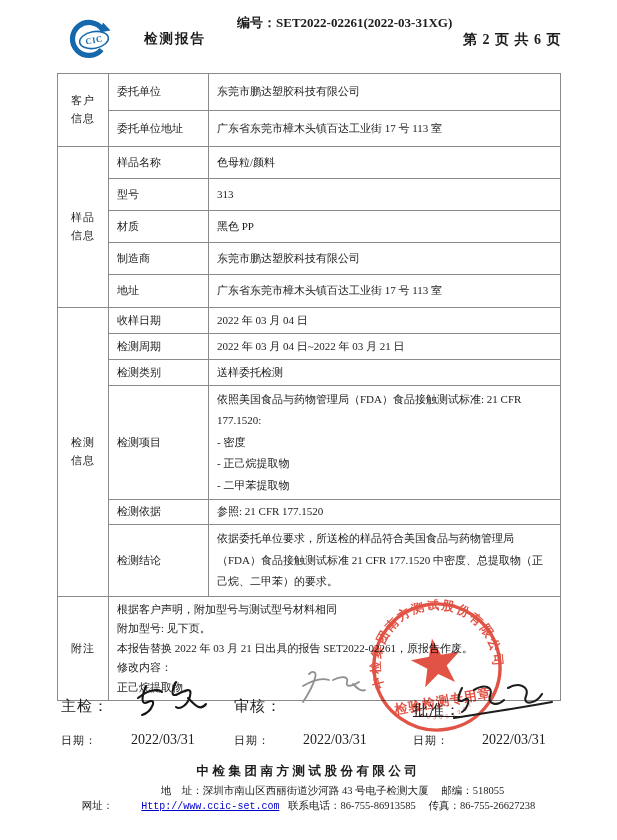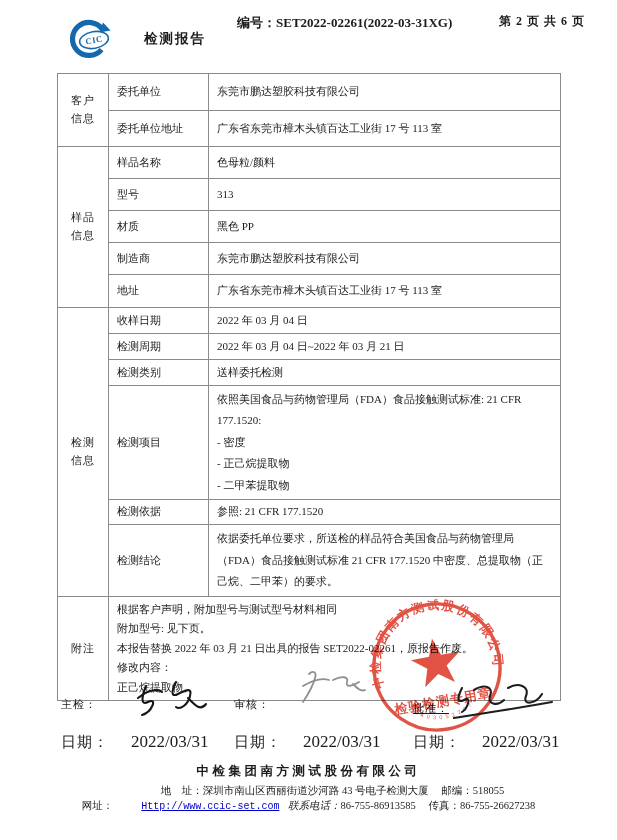--- a/index.html
+++ b/index.html
@@ -3,37 +3,37 @@
 <meta charset="utf-8">
 <style>
   html,body{margin:0;padding:0;background:#ffffff;}
   body{width:617px;height:840px;position:relative;overflow:hidden;
        font-family:"Liberation Serif","DejaVu Serif",serif;color:#1c1c1c;}
   .abs{position:absolute;}
 
   
   .hdr-title{left:144px;top:30px;font-size:13.5px;font-weight:bold;letter-spacing:2px;}
   .hdr-no{left:237px;top:14px;font-size:13px;font-weight:bold;text-align:center;}
-  .hdr-page{left:463px;top:13px;font-size:12px;font-weight:bold;letter-spacing:1px;margin-left:36px;}
+  .hdr-page{left:463px;top:31px;font-size:14px;font-weight:bold;letter-spacing:1px;}
 
   
   table.report{border-collapse:collapse;position:absolute;left:57px;top:73px;
                width:503px;table-layout:fixed;}
   table.report td{border:1px solid #8a8a8a;font-size:11px;vertical-align:middle;
                   padding:3px 8px;line-height:1.6;}
   td.sec{text-align:center;padding:3px 4px;word-break:break-all;line-height:2.2;letter-spacing:1px;}
   td.lbl{padding-left:10px;}
   td.val{padding-left:10px;}
   .multiline div{line-height:1.95;}
   .notes div{line-height:1.78;}
 
   
-  .sig-label{font-size:11px;letter-spacing:1px;}
-  .date-label{font-size:15px;letter-spacing:1px;}
-  .date-val{font-size:17px;font-family:Liberation Serif, serif;}
+  .sig-label{font-size:15px;letter-spacing:1px;}
+  .date-label{font-size:11px;letter-spacing:1px;}
+  .date-val{font-size:14px;font-family:Liberation Serif, serif;}
 
   
   .stamp{left:370px;top:600px;width:134px;height:134px;transform:rotate(-10deg);
          opacity:.88;mix-blend-mode:multiply;z-index:5;}
   .sig3{z-index:6;}
 
   
   .foot{width:617px;text-align:center;}
   .foot-company{top:763px;font-size:12.5px;font-weight:bold;letter-spacing:3.5px;}
   .foot-line{font-size:10.5px;}
@@ -199,15 +199,15 @@
   </svg>
 </div>
 
 <div class="abs foot foot-company">中检集团南方测试股份有限公司</div>
 <div class="abs foot foot-line foot-addr">
   <span>地　址：</span><span>深圳市南山区西丽街道沙河路 43 号电子检测大厦</span>
   <span style="margin-left:10px;">邮编：</span><span>518055</span>
 </div>
 <div class="abs foot foot-line foot-web">
   <span>网址：</span><a href="#" class="mono-link" style="color:#0000cc;margin-left:28px;">Http://www.ccic-set.com</a>
-  <span style="margin-left:6px;font-style:italic;">联系电话：</span><span>86-755-86913585</span>
+  <span style="margin-left:6px;">联系电话：</span><span>86-755-86913585</span>
   <span style="margin-left:10px;">传真：</span><span>86-755-26627238</span>
 </div>
 
 </body></html>

